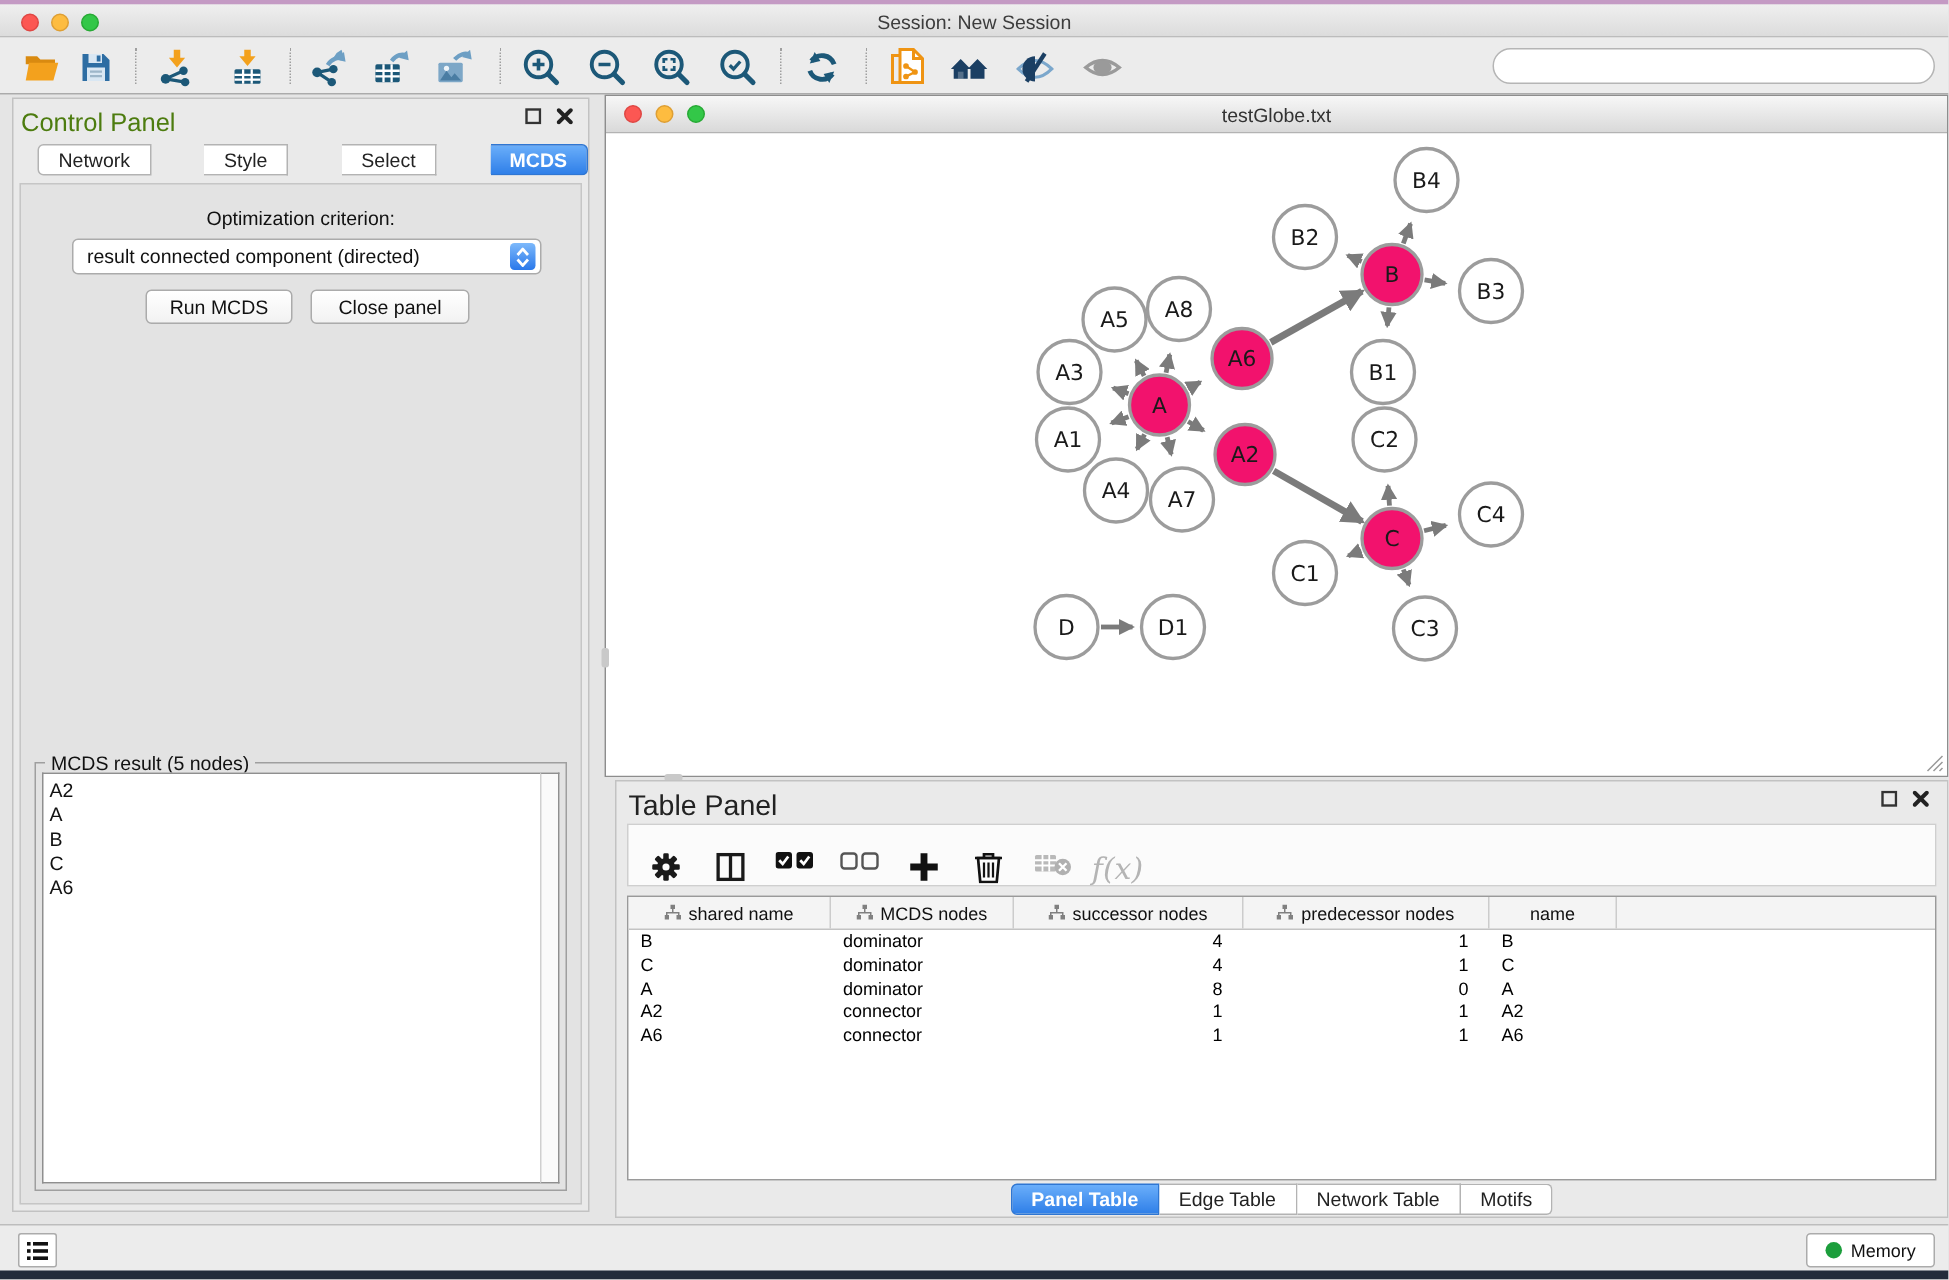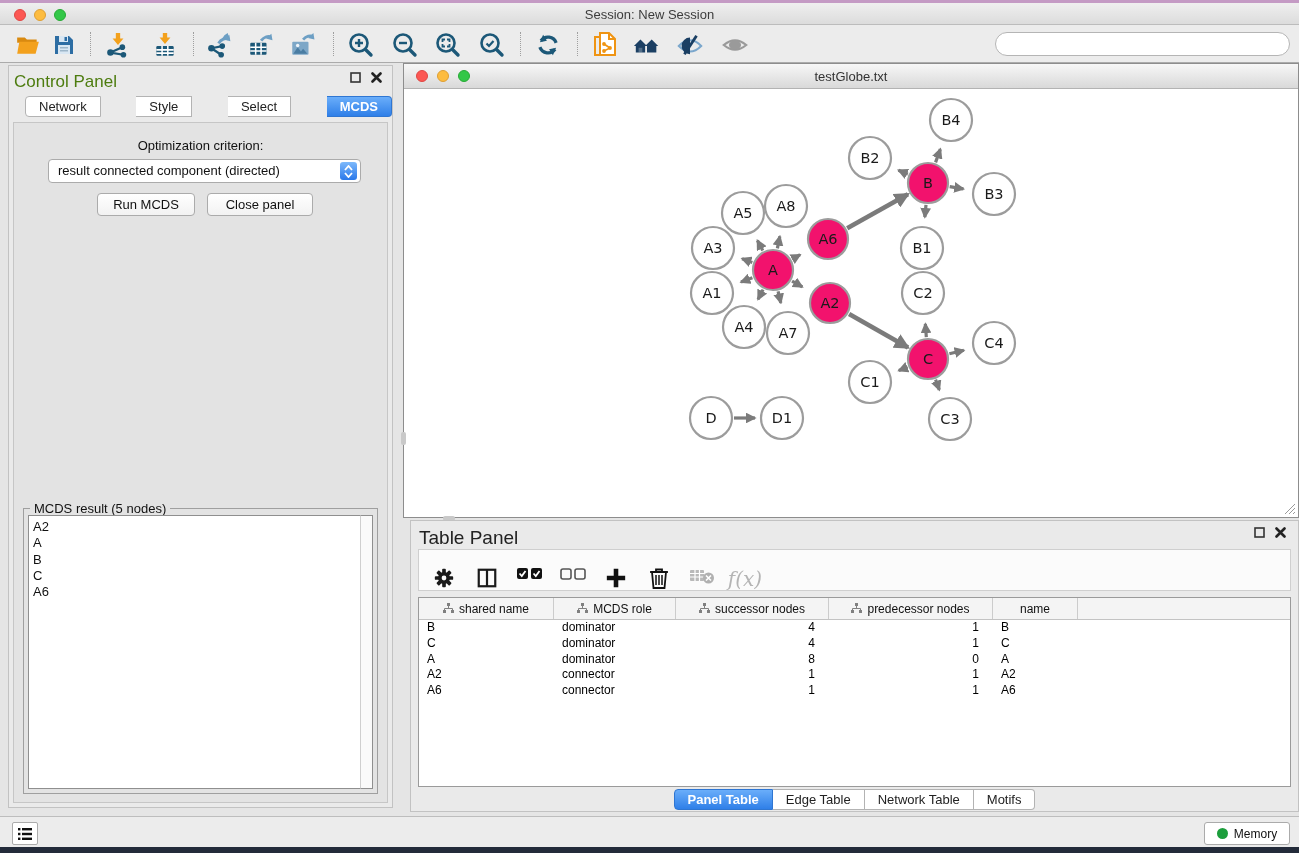--- a/index.html
+++ b/index.html
@@ -451,21 +451,21 @@
         </div>
         <div class="th" style="width: 122px; flex: 0 0 122px;">
           <svg width="11" height="11" viewBox="0 0 11 11">
             <g fill="#808080">
               <rect x="4" y="0" width="3" height="3"></rect>
               <rect x="0" y="7" width="3" height="3"></rect>
               <rect x="8" y="7" width="3" height="3"></rect>
             </g>
             <path d="M5.5 3v2.5M1.5 7V5.5h8V7" stroke="#808080" stroke-width="1" fill="none"></path>
           </svg>
-          <span>MCDS role</span>
+          <span>MCDS nodes</span>
         </div>
         <div class="th" style="width: 153px; flex: 0 0 153px;">
           <svg width="11" height="11" viewBox="0 0 11 11">
             <g fill="#808080">
               <rect x="4" y="0" width="3" height="3"></rect>
               <rect x="0" y="7" width="3" height="3"></rect>
               <rect x="8" y="7" width="3" height="3"></rect>
             </g>
             <path d="M5.5 3v2.5M1.5 7V5.5h8V7" stroke="#808080" stroke-width="1" fill="none"></path>
           </svg>

